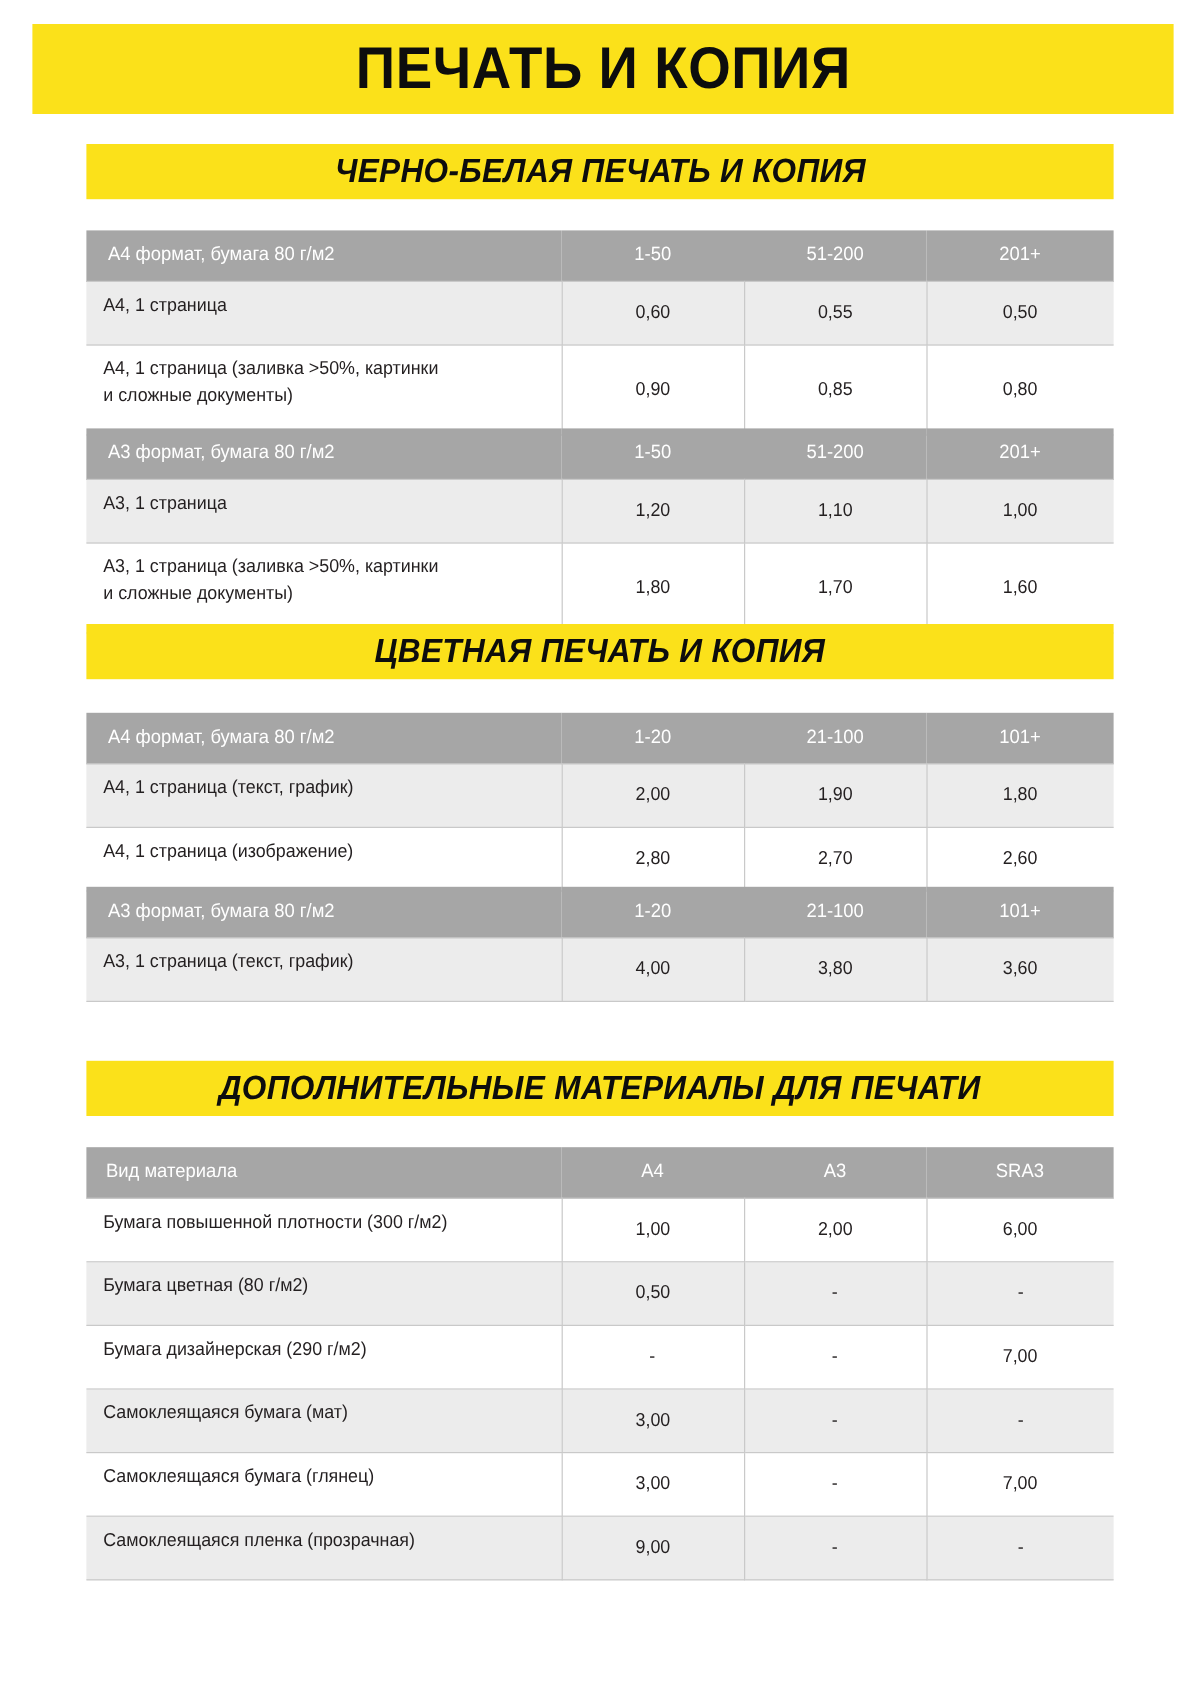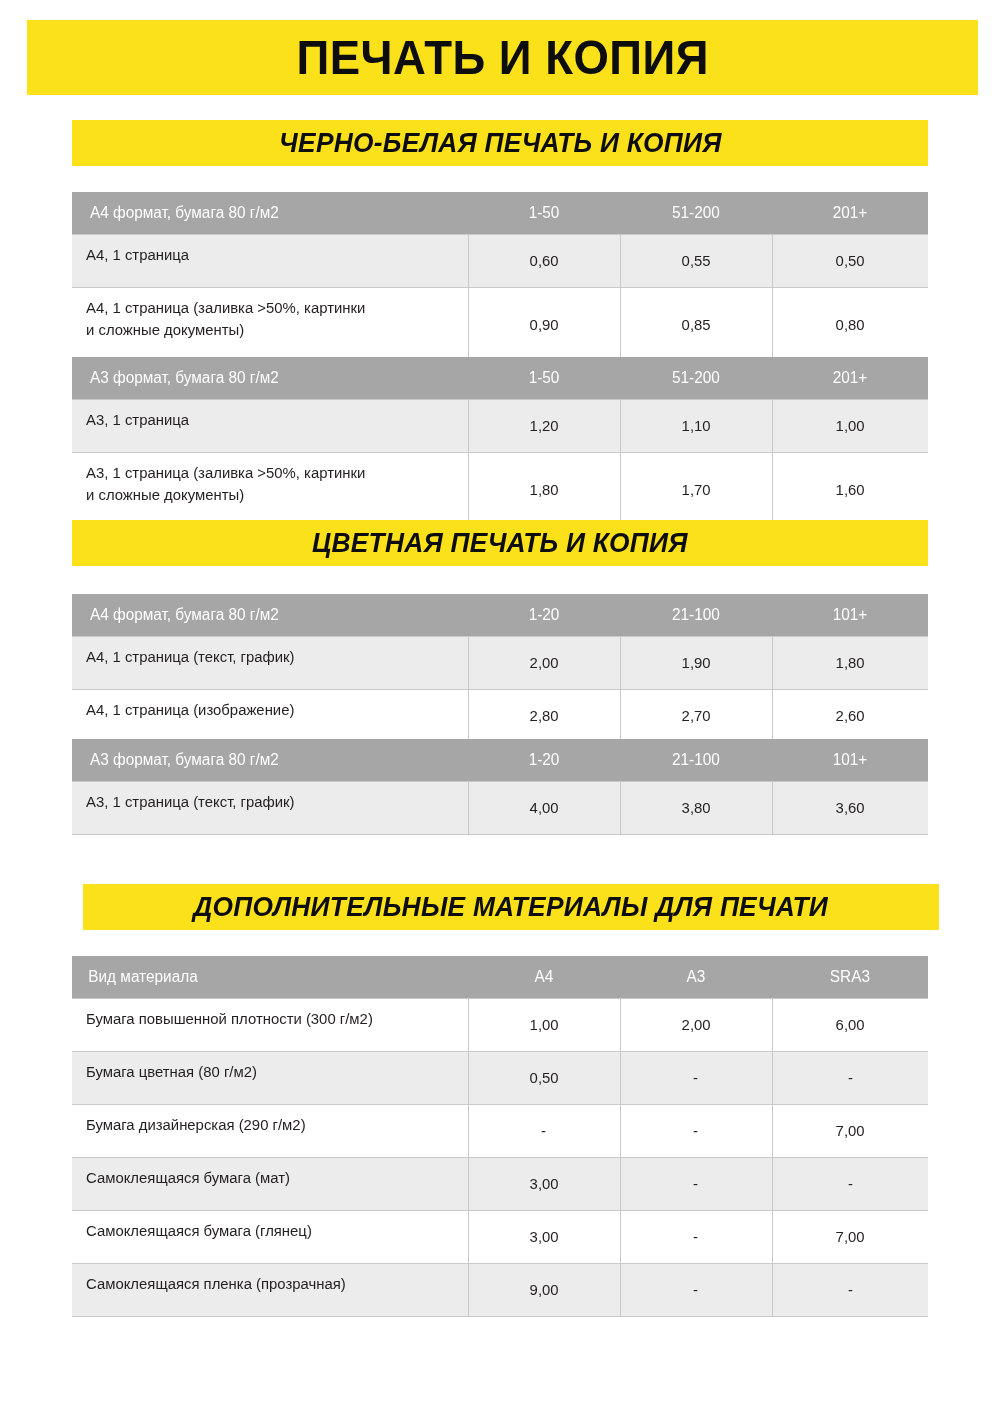--- a/index.html
+++ b/index.html
@@ -257,21 +257,21 @@
       </thead>
       <tbody>
         <tr class="alt">
           <td class="cell-name"><span class="cell-txt">A3, 1 страница (текст, график)</span></td>
           <td class="cell-val"><span class="cell-txt">4,00</span></td>
           <td class="cell-val"><span class="cell-txt">3,80</span></td>
           <td class="cell-val last"><span class="cell-txt">3,60</span></td>
         </tr>
       </tbody>
     </table>
-    <div class="section-banner" style="top: 884px; margin-left: 11px;">
+    <div class="section-banner" style="top: 884px;">
       <span class="section-banner-text">ДОПОЛНИТЕЛЬНЫЕ МАТЕРИАЛЫ ДЛЯ ПЕЧАТИ</span>
     </div>
     <table class="price-table" style="top: 956px;">
       <colgroup>
         <col class="c-name">
         <col class="c-v1">
         <col class="c-v2">
         <col class="c-v3">
       </colgroup>
       <thead>

